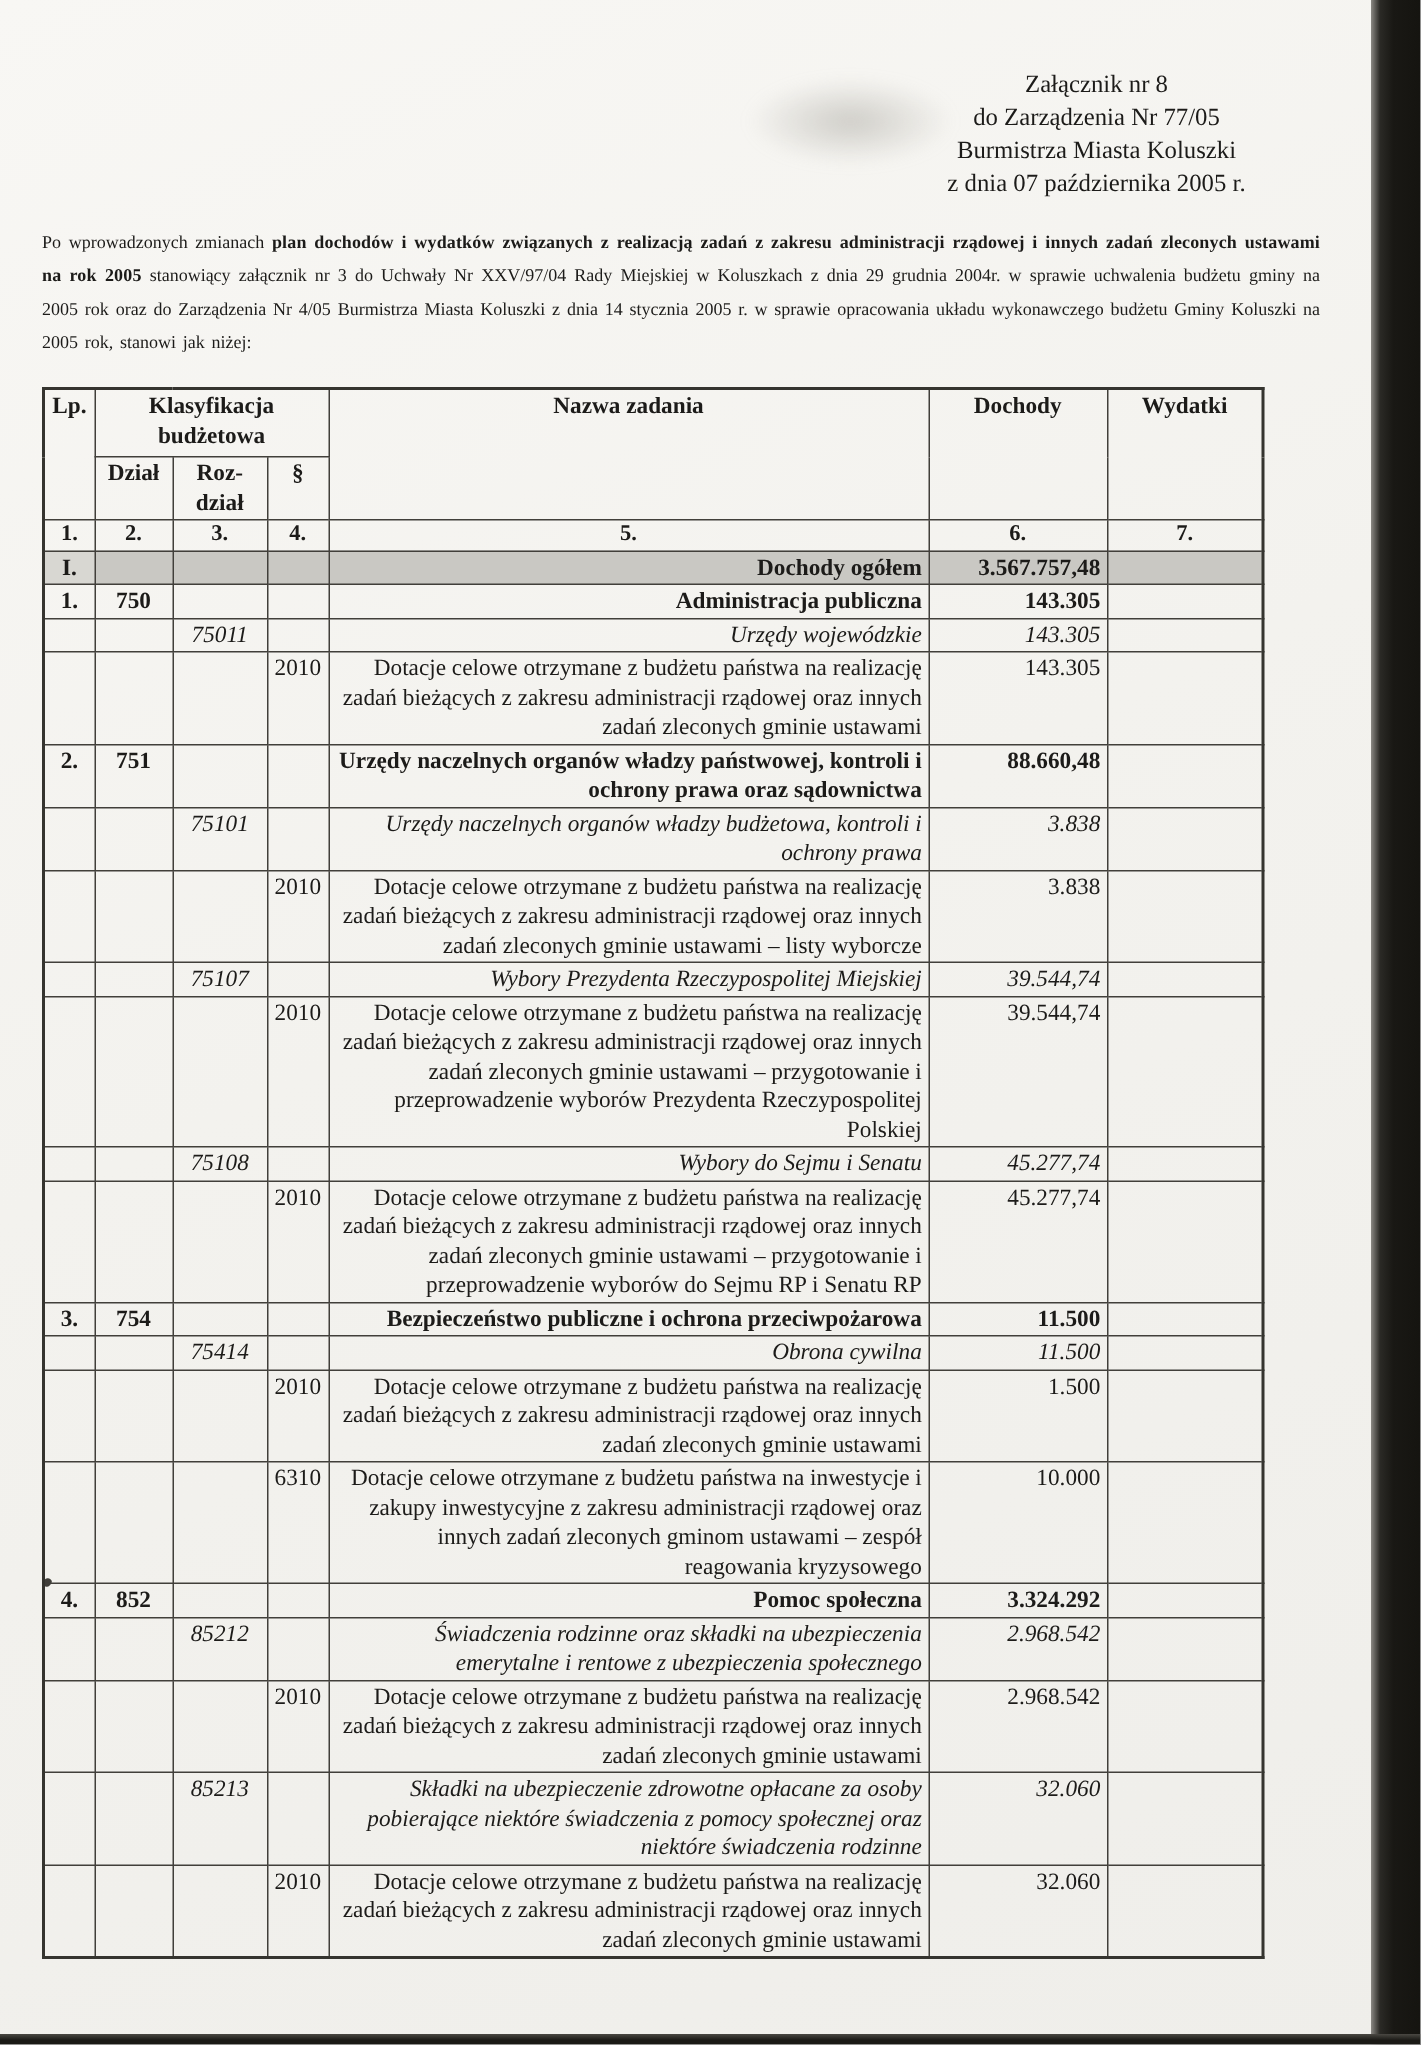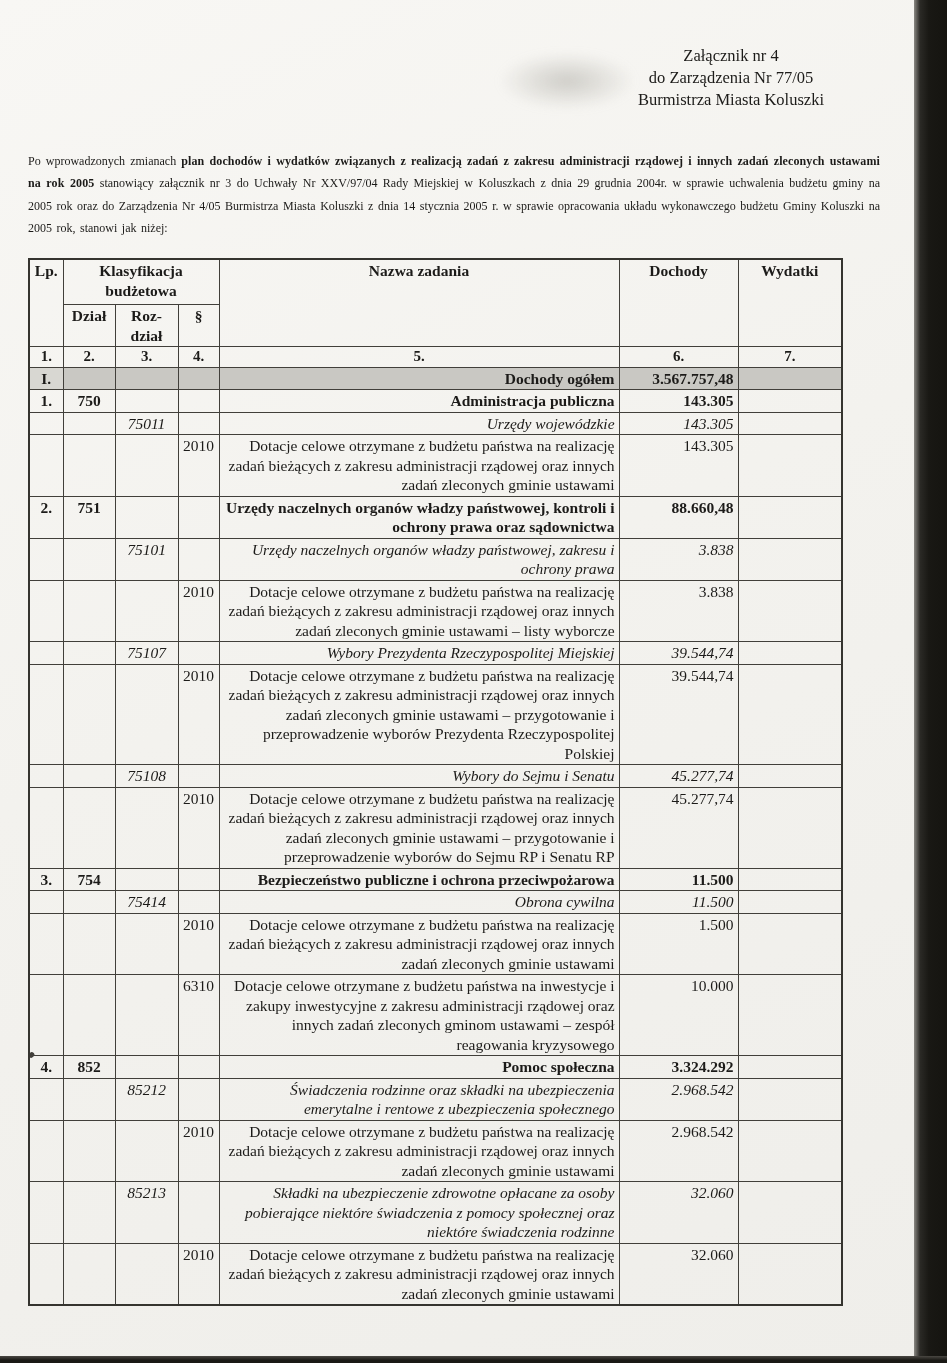--- a/index.html
+++ b/index.html
@@ -74,23 +74,24 @@
 <body>
 
 <div class="scan">
 
   <div class="band-right"></div>
   <div class="band-bottom"></div>
   <div class="smudge"></div>
   <div class="speck"></div>
 
   <div class="attachment">
-    <div>Załącznik nr 4</div>
+    <div>Załącznik nr 8</div>
     <div>do Zarządzenia Nr 77/05</div>
     <div>Burmistrza Miasta Koluszki</div>
+    <div>z dnia 07 października 2005 r.</div>
   </div>
 
   <p class="intro"><span>Po wprowadzonych zmianach </span><b>plan dochodów i wydatków związanych z realizacją zadań z zakresu administracji rządowej i innych zadań zleconych ustawami na rok 2005</b><span> stanowiący załącznik nr 3 do Uchwały Nr XXV/97/04 Rady Miejskiej w Koluszkach z dnia 29 grudnia 2004r. w sprawie uchwalenia budżetu gminy na 2005 rok oraz do Zarządzenia Nr 4/05 Burmistrza Miasta Koluszki z dnia 14 stycznia 2005 r. w sprawie opracowania układu wykonawczego budżetu Gminy Koluszki na 2005 rok, stanowi jak niżej:</span></p>
 
   <table class="budget">
     <colgroup>
       <col style="width:34px">
         <col style="width:52px">
         <col style="width:63px">
         <col style="width:41px">
@@ -165,21 +166,21 @@
           <td class="c-par"></td>
           <td class="c-name">Urzędy naczelnych organów władzy państwowej, kontroli i ochrony prawa oraz sądownictwa</td>
           <td class="c-dochody">88.660,48</td>
           <td class="c-wydatki"></td>
         </tr>
         <tr class="row-chapter">
           <td class="c-lp"></td>
           <td class="c-dzial"></td>
           <td class="c-rozdzial">75101</td>
           <td class="c-par"></td>
-          <td class="c-name">Urzędy naczelnych organów władzy państwowej, zakresu i ochrony prawa</td>
+          <td class="c-name">Urzędy naczelnych organów władzy budżetowa, kontroli i ochrony prawa</td>
           <td class="c-dochody">3.838</td>
           <td class="c-wydatki"></td>
         </tr>
         <tr class="row-detail">
           <td class="c-lp"></td>
           <td class="c-dzial"></td>
           <td class="c-rozdzial"></td>
           <td class="c-par">2010</td>
           <td class="c-name">Dotacje celowe otrzymane z budżetu państwa na realizację zadań bieżących z zakresu administracji rządowej oraz innych zadań zleconych gminie ustawami<span class="it"> – listy wyborcze</span></td>
           <td class="c-dochody">3.838</td>

